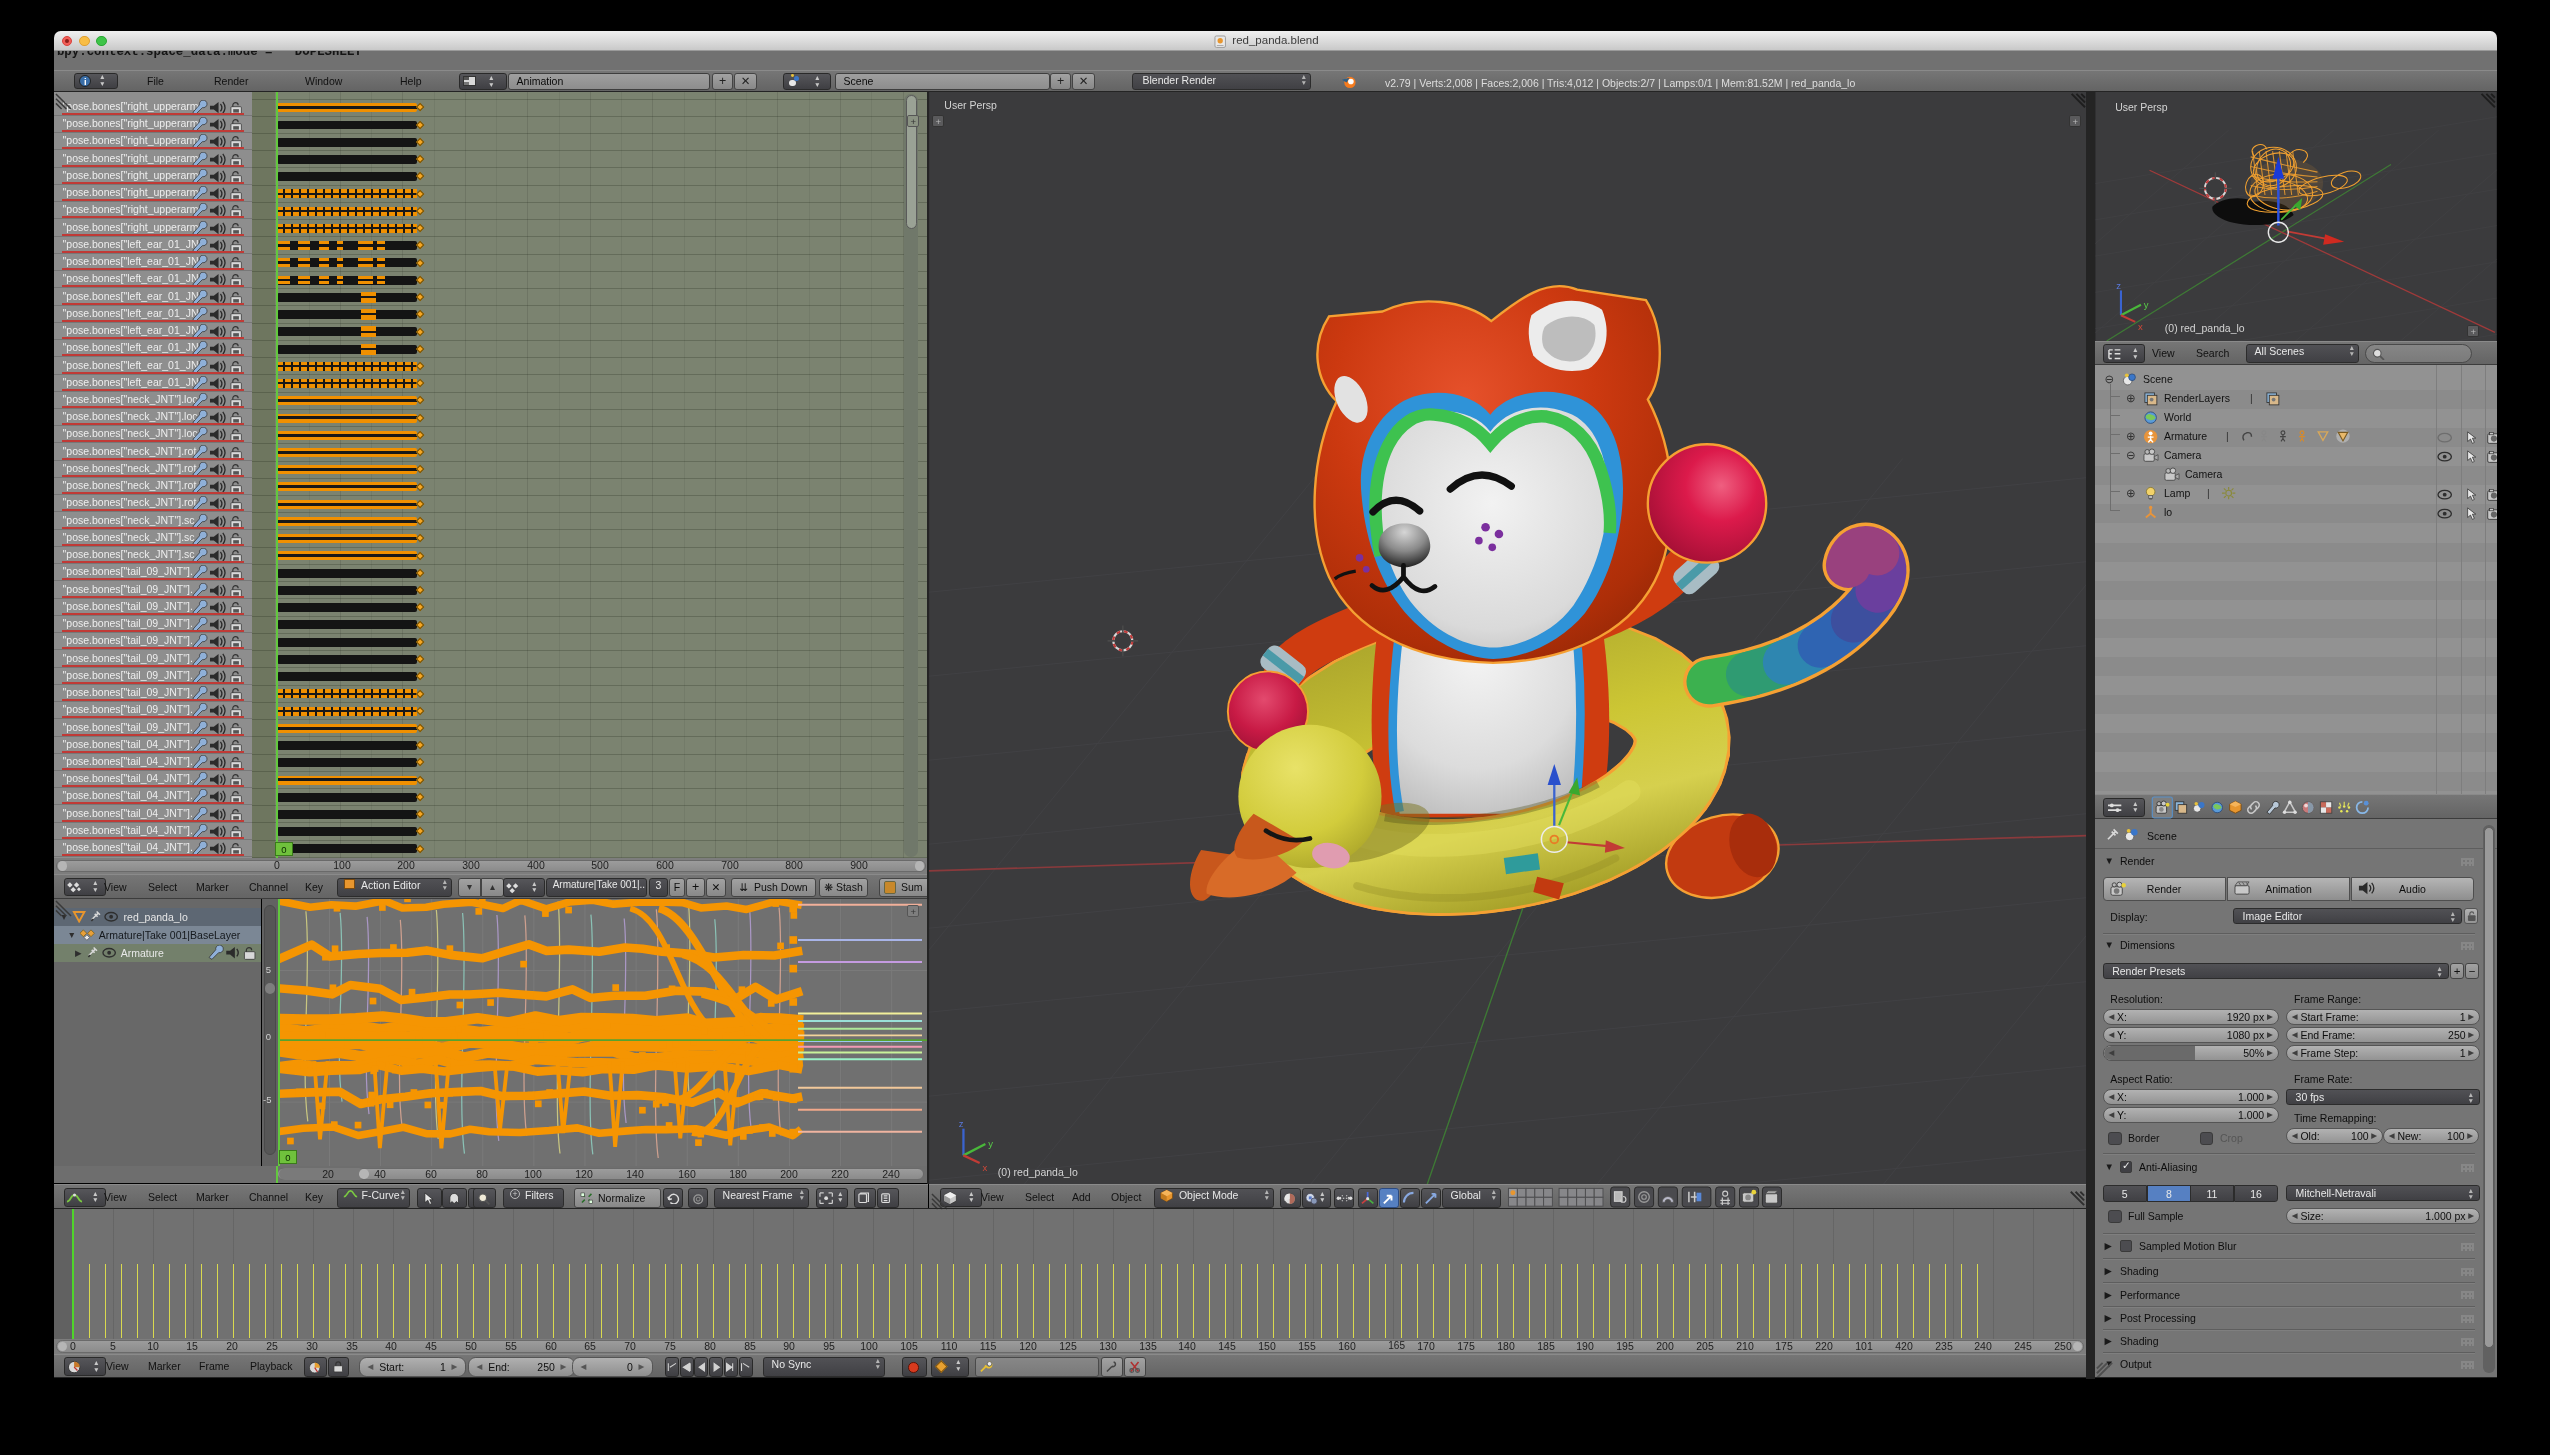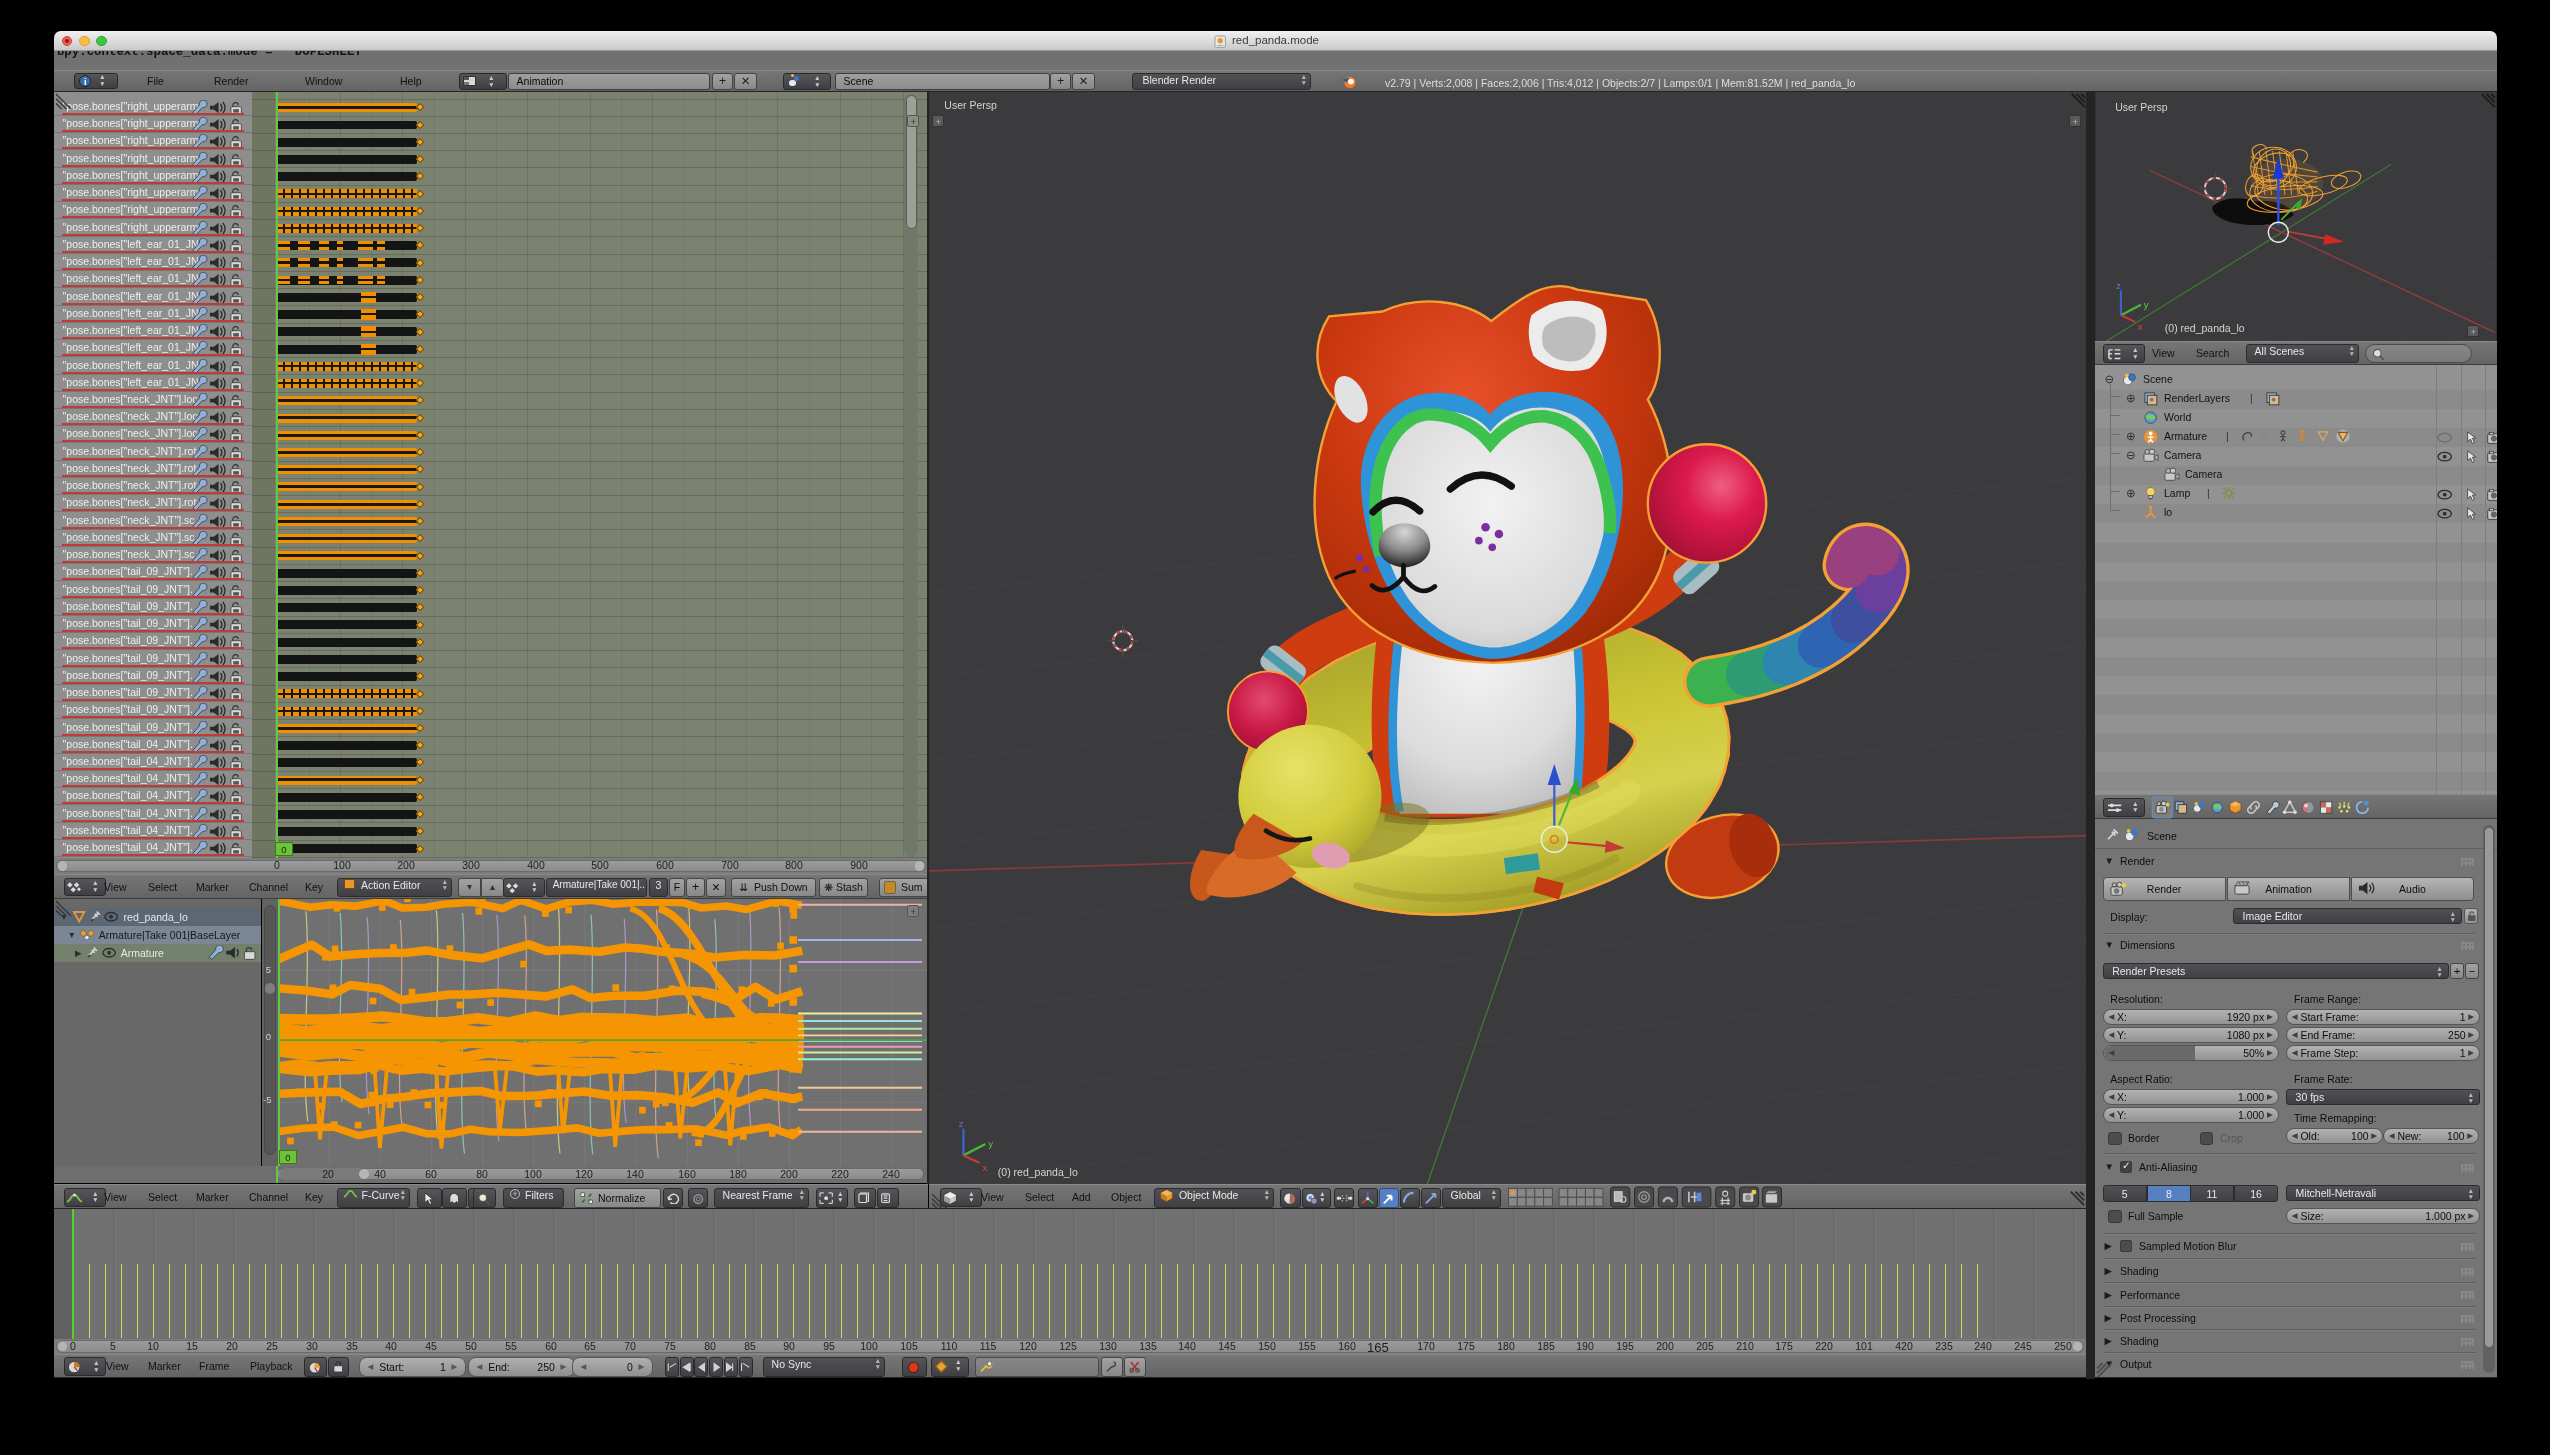--- a/index.html
+++ b/index.html
@@ -13,21 +13,21 @@
 .pill .lar,.pill .rar{color:#555;font-size:7.6px}
 .iconb{position:absolute;background:linear-gradient(#56565a,#3f3f43);border:1px solid #2a2a2a;border-radius:2.9px}
 .lbl{position:absolute;font-size:10.5px;color:#0d0d0d}
 svg{position:absolute;display:block}
 </style></head><body>
 <div class="abs" style="left:54px;top:31px;width:2443px;height:20px;background:linear-gradient(#f0f0f0,#c9c9c9);border-radius:6.7px 6.7px 0 0;border-bottom:1px solid #9a9a9a">
 <div class="abs" style="left:7.6px;top:4.8px;width:10.5px;height:10.5px;border-radius:50%;background:#f25f58;border:1px solid #d8423c"></div>
 <div class="abs" style="left:11px;top:8px;width:3.8px;height:3.8px;border-radius:50%;background:#8c1f1a"></div>
 <div class="abs" style="left:25px;top:4.8px;width:10.5px;height:10.5px;border-radius:50%;background:#f8bd44;border:1px solid #dfa032"></div>
 <div class="abs" style="left:42px;top:4.8px;width:10.5px;height:10.5px;border-radius:50%;background:#3ec448;border:1px solid #2aa834"></div>
-<div class="abs" style="left:0;top:2.9px;width:100%;text-align:center;font-size:11.5px;color:#3c3c3c">red_panda.mode</div>
+<div class="abs" style="left:0;top:2.9px;width:100%;text-align:center;font-size:11.5px;color:#3c3c3c">red_panda.blend</div>
 <svg class="abs" style="left:1160px;top:3.8px" width="12.4" height="13.4" viewBox="0 0 13 14">
       <rect x="1" y="1" width="11" height="12" rx="1.5" fill="#e8e8e8" stroke="#9a9a9a"></rect>
       <circle cx="6.5" cy="6" r="2.8" fill="#e8962e"></circle>
       <path d="M3,11 h7" stroke="#aaa"></path>
     </svg>
 </div>
 <div class="abs" style="left:54px;top:51px;width:2443px;height:19px;background:#717171;overflow:hidden;font-family:'Liberation Mono',monospace;font-size:12.4px;color:#151515;font-weight:bold">
 <div class="abs" style="left:2.9px;top:-5.7px;white-space:pre">bpy.context.space_data.mode =  'DOPESHEET'</div>
 <div class="abs" style="left:2.9px;top:24px;white-space:pre">bpy.context.area_type = 'NLA_EDITOR'</div>
 </div>
@@ -1794,21 +1794,21 @@
     <div class="abs" style="left:915px;top:1px;width:38px;text-align:center;font-size:10.5px;color:#1e1e1e">115</div>
     <div class="abs" style="left:955px;top:1px;width:38px;text-align:center;font-size:10.5px;color:#1e1e1e">120</div>
     <div class="abs" style="left:995px;top:1px;width:38px;text-align:center;font-size:10.5px;color:#1e1e1e">125</div>
     <div class="abs" style="left:1035px;top:1px;width:38px;text-align:center;font-size:10.5px;color:#1e1e1e">130</div>
     <div class="abs" style="left:1075px;top:1px;width:38px;text-align:center;font-size:10.5px;color:#1e1e1e">135</div>
     <div class="abs" style="left:1114px;top:1px;width:38px;text-align:center;font-size:10.5px;color:#1e1e1e">140</div>
     <div class="abs" style="left:1154px;top:1px;width:38px;text-align:center;font-size:10.5px;color:#1e1e1e">145</div>
     <div class="abs" style="left:1194px;top:1px;width:38px;text-align:center;font-size:10.5px;color:#1e1e1e">150</div>
     <div class="abs" style="left:1234px;top:1px;width:38px;text-align:center;font-size:10.5px;color:#1e1e1e">155</div>
     <div class="abs" style="left:1274px;top:1px;width:38px;text-align:center;font-size:10.5px;color:#1e1e1e">160</div>
-    <div class="abs" style="left:1313px;top:1px;width:38px;text-align:left;font-size:13px;color:#1e1e1e">165</div>
+    <div class="abs" style="left:1313px;top:1px;width:38px;text-align:right;font-size:10px;color:#1e1e1e">165</div>
     <div class="abs" style="left:1353px;top:1px;width:38px;text-align:center;font-size:10.5px;color:#1e1e1e">170</div>
     <div class="abs" style="left:1393px;top:1px;width:38px;text-align:center;font-size:10.5px;color:#1e1e1e">175</div>
     <div class="abs" style="left:1433px;top:1px;width:38px;text-align:center;font-size:10.5px;color:#1e1e1e">180</div>
     <div class="abs" style="left:1473px;top:1px;width:38px;text-align:center;font-size:10.5px;color:#1e1e1e">185</div>
     <div class="abs" style="left:1512px;top:1px;width:38px;text-align:center;font-size:10.5px;color:#1e1e1e">190</div>
     <div class="abs" style="left:1552px;top:1px;width:38px;text-align:center;font-size:10.5px;color:#1e1e1e">195</div>
     <div class="abs" style="left:1592px;top:1px;width:38px;text-align:center;font-size:10.5px;color:#1e1e1e">200</div>
     <div class="abs" style="left:1632px;top:1px;width:38px;text-align:center;font-size:10.5px;color:#1e1e1e">205</div>
     <div class="abs" style="left:1672px;top:1px;width:38px;text-align:center;font-size:10.5px;color:#1e1e1e">210</div>
     <div class="abs" style="left:1711px;top:1px;width:38px;text-align:center;font-size:10.5px;color:#1e1e1e">175</div>

